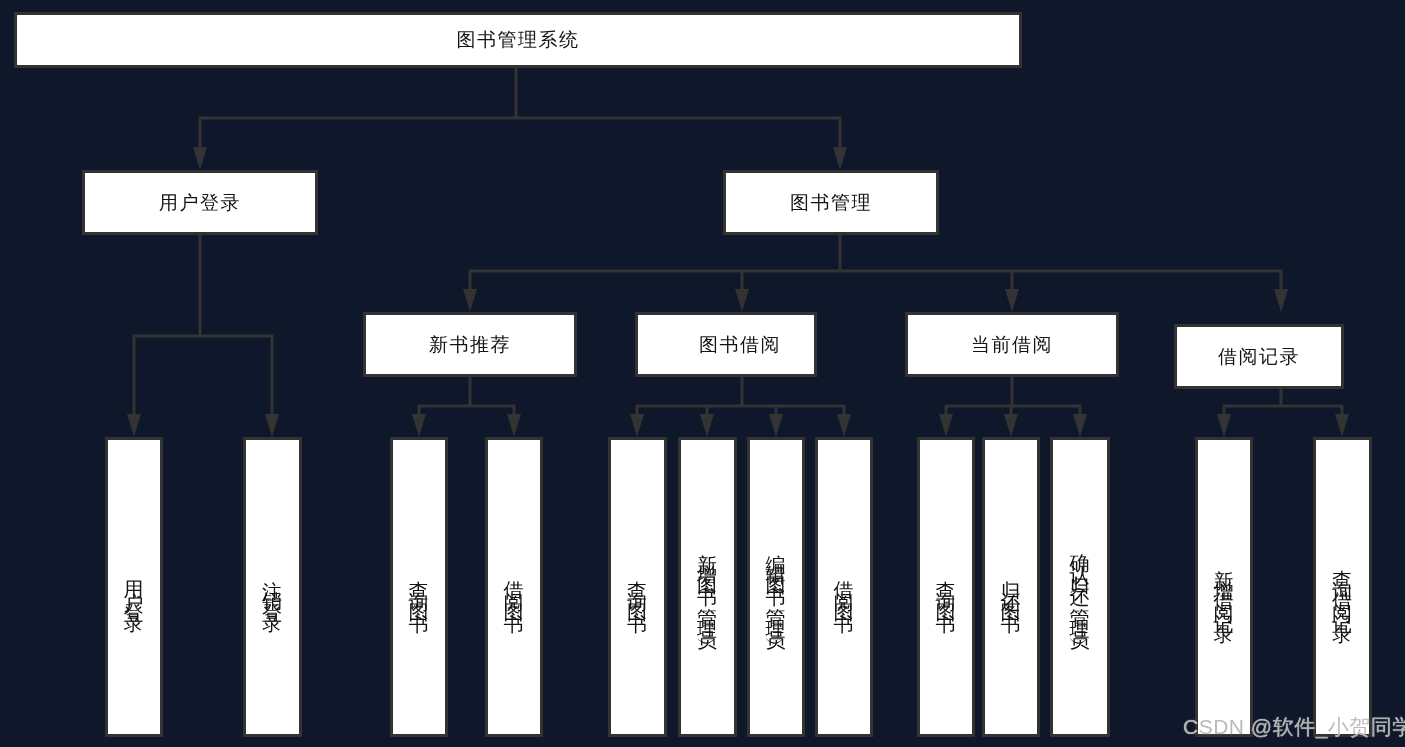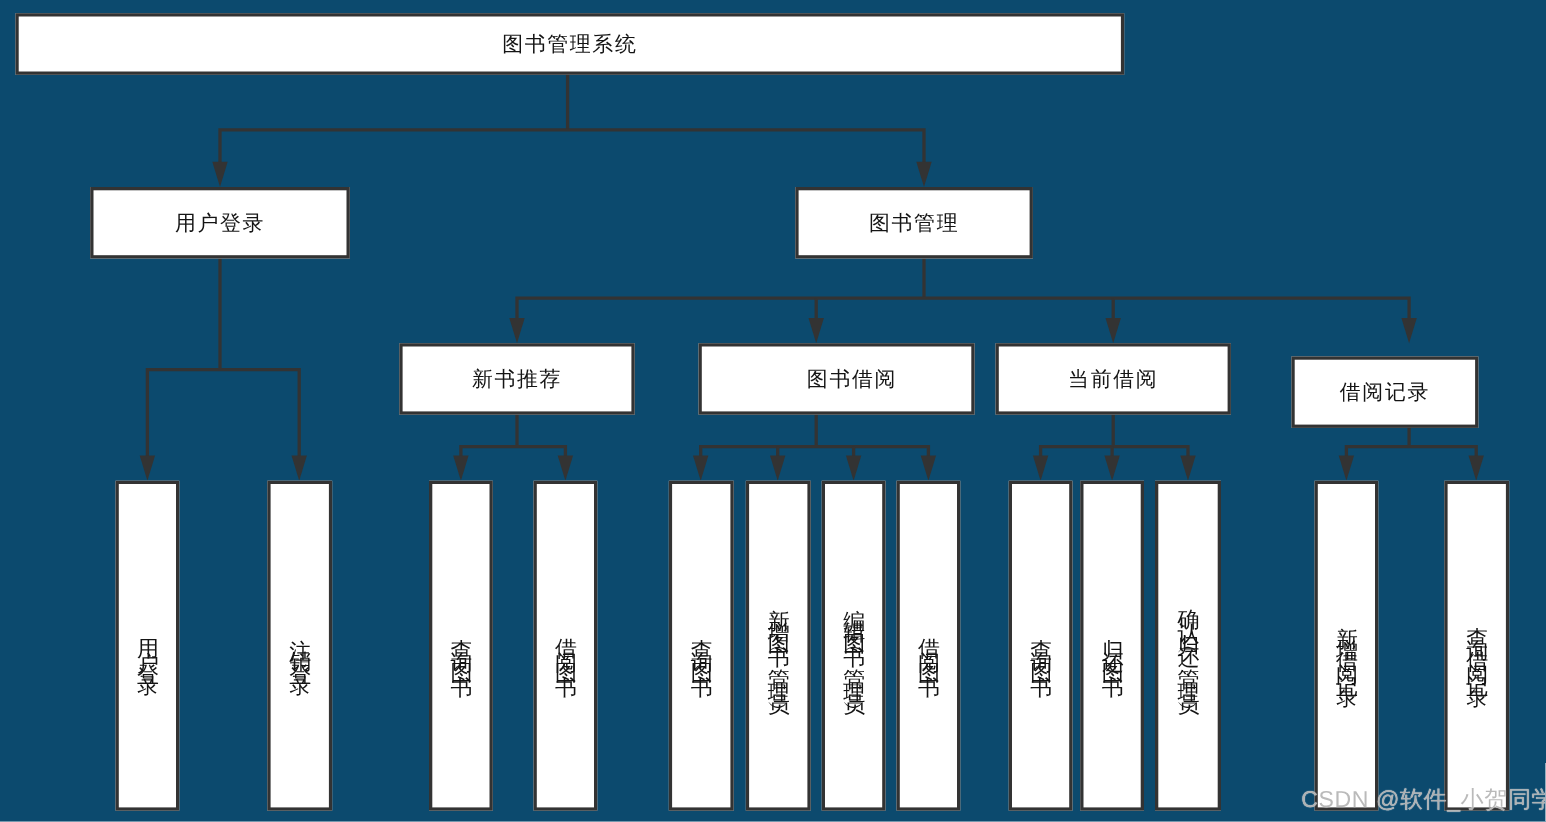--- a/index.html
+++ b/index.html
@@ -1,17 +1,17 @@
 <!DOCTYPE html>
 <html><head>
 <meta charset="utf-8">
 <style>
   html,body{margin:0;padding:0;background:#ffffff;}
   body{font-family:"Liberation Sans","DejaVu Sans",sans-serif;}
-  #stage{position:relative;width:1405px;height:747px;background:#0c4a6e;overflow:hidden;}
+  #stage{position:relative;width:1405px;height:747px;background:#0f172a;overflow:hidden;}
   #connectors{position:absolute;left:0;top:0;z-index:1;}
   .box{
     position:absolute;z-index:2;background:#ffffff;
     border:3px solid #333333;box-sizing:border-box;
     display:flex;align-items:center;justify-content:center;
     color:#141414;font-size:19px;letter-spacing:1.5px;font-weight:400;
   }
   .vbox{
     position:absolute;z-index:2;background:#ffffff;
     border:3px solid #333333;box-sizing:border-box;
@@ -96,21 +96,21 @@
   <div class="box" style="left:82px;top:170px;width:236px;height:65px;">
     <span>用户登录</span>
   </div>
   <div class="box" style="left:723px;top:170px;width:216px;height:65px;">
     <span>图书管理</span>
   </div>
 
   <div class="box" style="left:363px;top:312px;width:214px;height:65px;">
     <span>新书推荐</span>
   </div>
-  <div class="box" style="left:635px;top:312px;width:251px;height:65px;padding-left:28px;">
+  <div class="box" style="left:635px;top:312px;width:182px;height:65px;padding-left:28px;">
     <span>图书借阅</span>
   </div>
   <div class="box" style="left:905px;top:312px;width:214px;height:65px;text-align:right;">
     <span>当前借阅</span>
   </div>
   <div class="box" style="left:1174px;top:324px;width:170px;height:65px;">
     <span>借阅记录</span>
   </div>
 
   <div class="vbox" style="left:105px;top:437px;width:58px;height:300px;">

